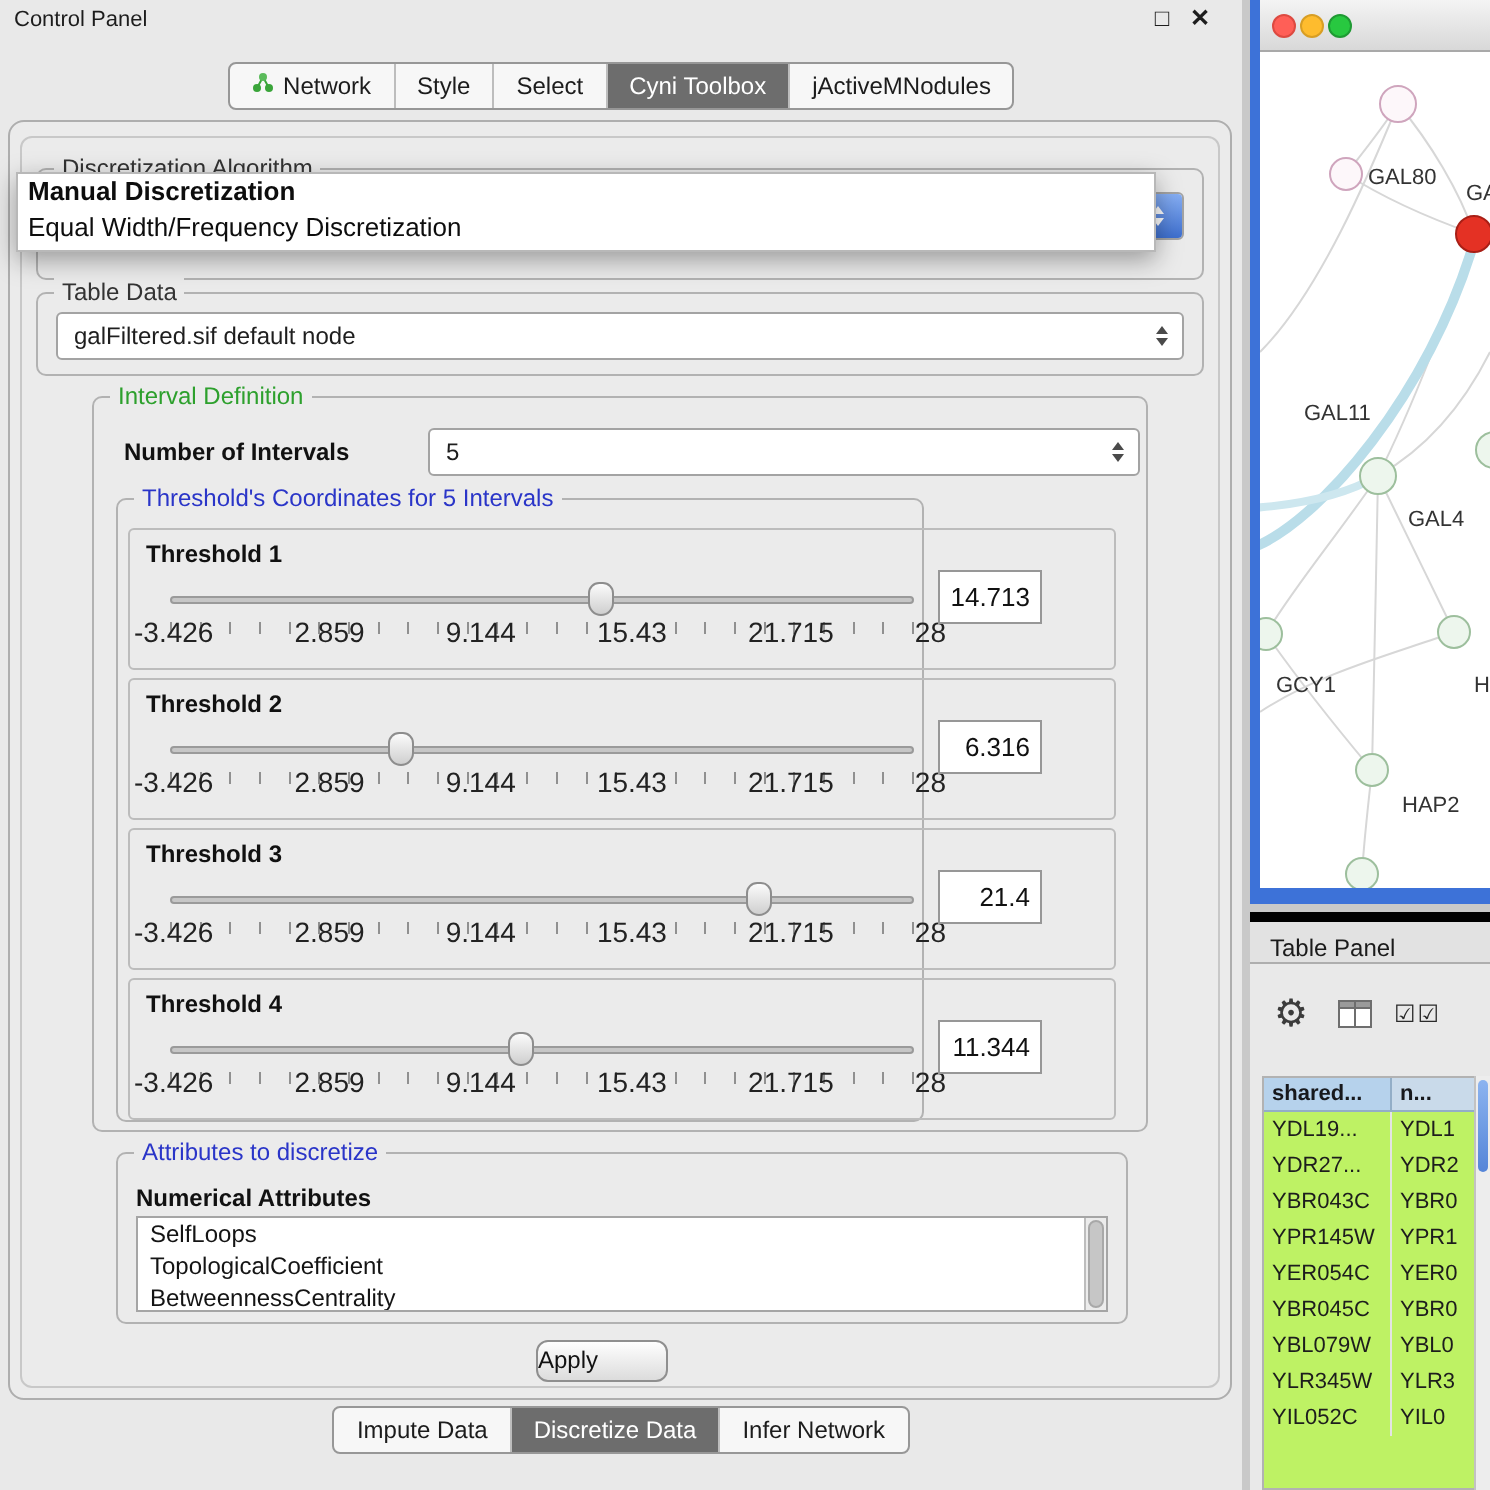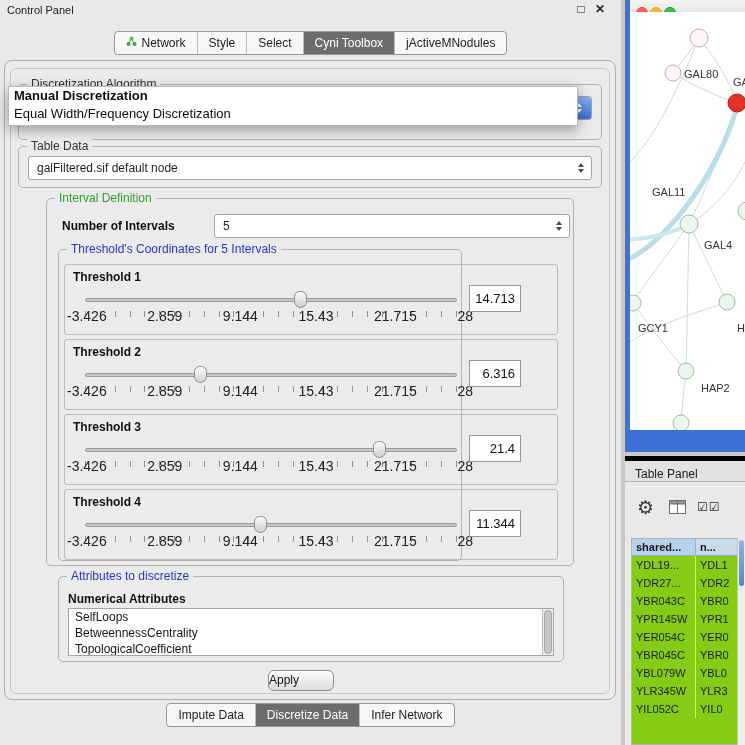--- a/index.html
+++ b/index.html
@@ -100,32 +100,32 @@
                font-size:12px; color:#111; text-align:left; line-height:19px; }
 
   
   #net-frame { position:absolute; left:625px; top:0; width:120px; height:452px; background:#3d72d8; }
   #net-titlebar { position:absolute; left:5px; top:0; right:0; height:26px;
                   background:linear-gradient(#f4f4f4,#d8d8d8); border-bottom:1px solid #a9a9a9; }
   .tl { position:absolute; top:7px; width:12px; height:12px; border-radius:50%; }
   .tl-red { left:6px; background:#ff5f57; border:1px solid #dd4a41; }
   .tl-yellow { left:20px; background:#febc2e; border:1px solid #d89e24; }
   .tl-green { left:34px; background:#28c840; border:1px solid #1f9a33; }
-  #net-canvas { position:absolute; left:5px; top:12px; width:115px; height:418px; background:#fff; overflow:hidden; }
+  #net-canvas { position:absolute; left:5px; top:26px; width:115px; height:418px; background:#fff; overflow:hidden; }
 
   
   #tp-bar { position:absolute; left:625px; top:456px; width:120px; height:26px; background:#e2e2e2;
             border-top:5px solid #000000; border-bottom:1px solid #aeaeae; }
   #tp-title { position:absolute; left:10px; top:6px; font-size:12px; color:#1b1b1b; }
   #tp-body { position:absolute; left:625px; top:482px; width:120px; height:263px; background:#e9e9e9; }
   #tp-toolbar { position:absolute; left:0; top:10px; width:120px; height:34px; }
   #gear { position:absolute; left:12px; top:2px; font-size:19px; color:#3c3c3c; line-height:28px; }
   #colicon { position:absolute; left:44px; top:8px; }
   #checks { position:absolute; left:72px; top:8px; font-size:12px; color:#2a2a2a; letter-spacing:1px; }
-  #node-table { position:absolute; left:6px; top:56px; width:114px; height:207px; background:#84cc16;
+  #node-table { position:absolute; left:6px; top:56px; width:114px; height:207px; background:#bef264;
                 border:1px solid #b2b2b2; border-right:none; overflow:hidden; }
   .thead { display:flex; height:17px; }
   .th { font-size:11px; font-weight:bold; color:#17181c; line-height:16px; padding-left:4px;
         border-bottom:1px solid #93aec7; white-space:nowrap; overflow:hidden; }
   .th.c1 { width:64px; background:#b6d2ec; border-right:1px solid #93aec7; }
   .th.c2 { flex:1; background:#c9daea; }
   .trow { display:flex; height:18px; }
   .tc { font-size:11px; color:#1d1d1d; line-height:18px; padding-left:4px; white-space:nowrap; overflow:hidden; }
   .tc.c1 { width:64px; border-right:1px solid #e4e4e4; }
   .tc.c2 { flex:1; }
@@ -281,22 +281,22 @@
         <div class="tb-value">11.344</div>
       </div>
     </div>
 
   <div class="group" id="g-attrs">
     <span class="group-title gt-blue">Attributes to discretize</span>
   </div>
   <span class="lbl-bold" id="attr-list-label">Numerical Attributes</span>
   <div id="attr-list">
     <div class="attr-item">SelfLoops</div>
+      <div class="attr-item">TopologicalCoefficient</div>
       <div class="attr-item">BetweennessCentrality</div>
-      <div class="attr-item">TopologicalCoefficient</div>
       <div class="attr-scroll">
       <div class="attr-thumb"></div>
     </div>
   </div>
 
   <div id="apply-btn">Apply</div>
 
   <div class="tabbar" id="bottom-tabbar">
     <div class="tabgroup">
         <div class="tab">

